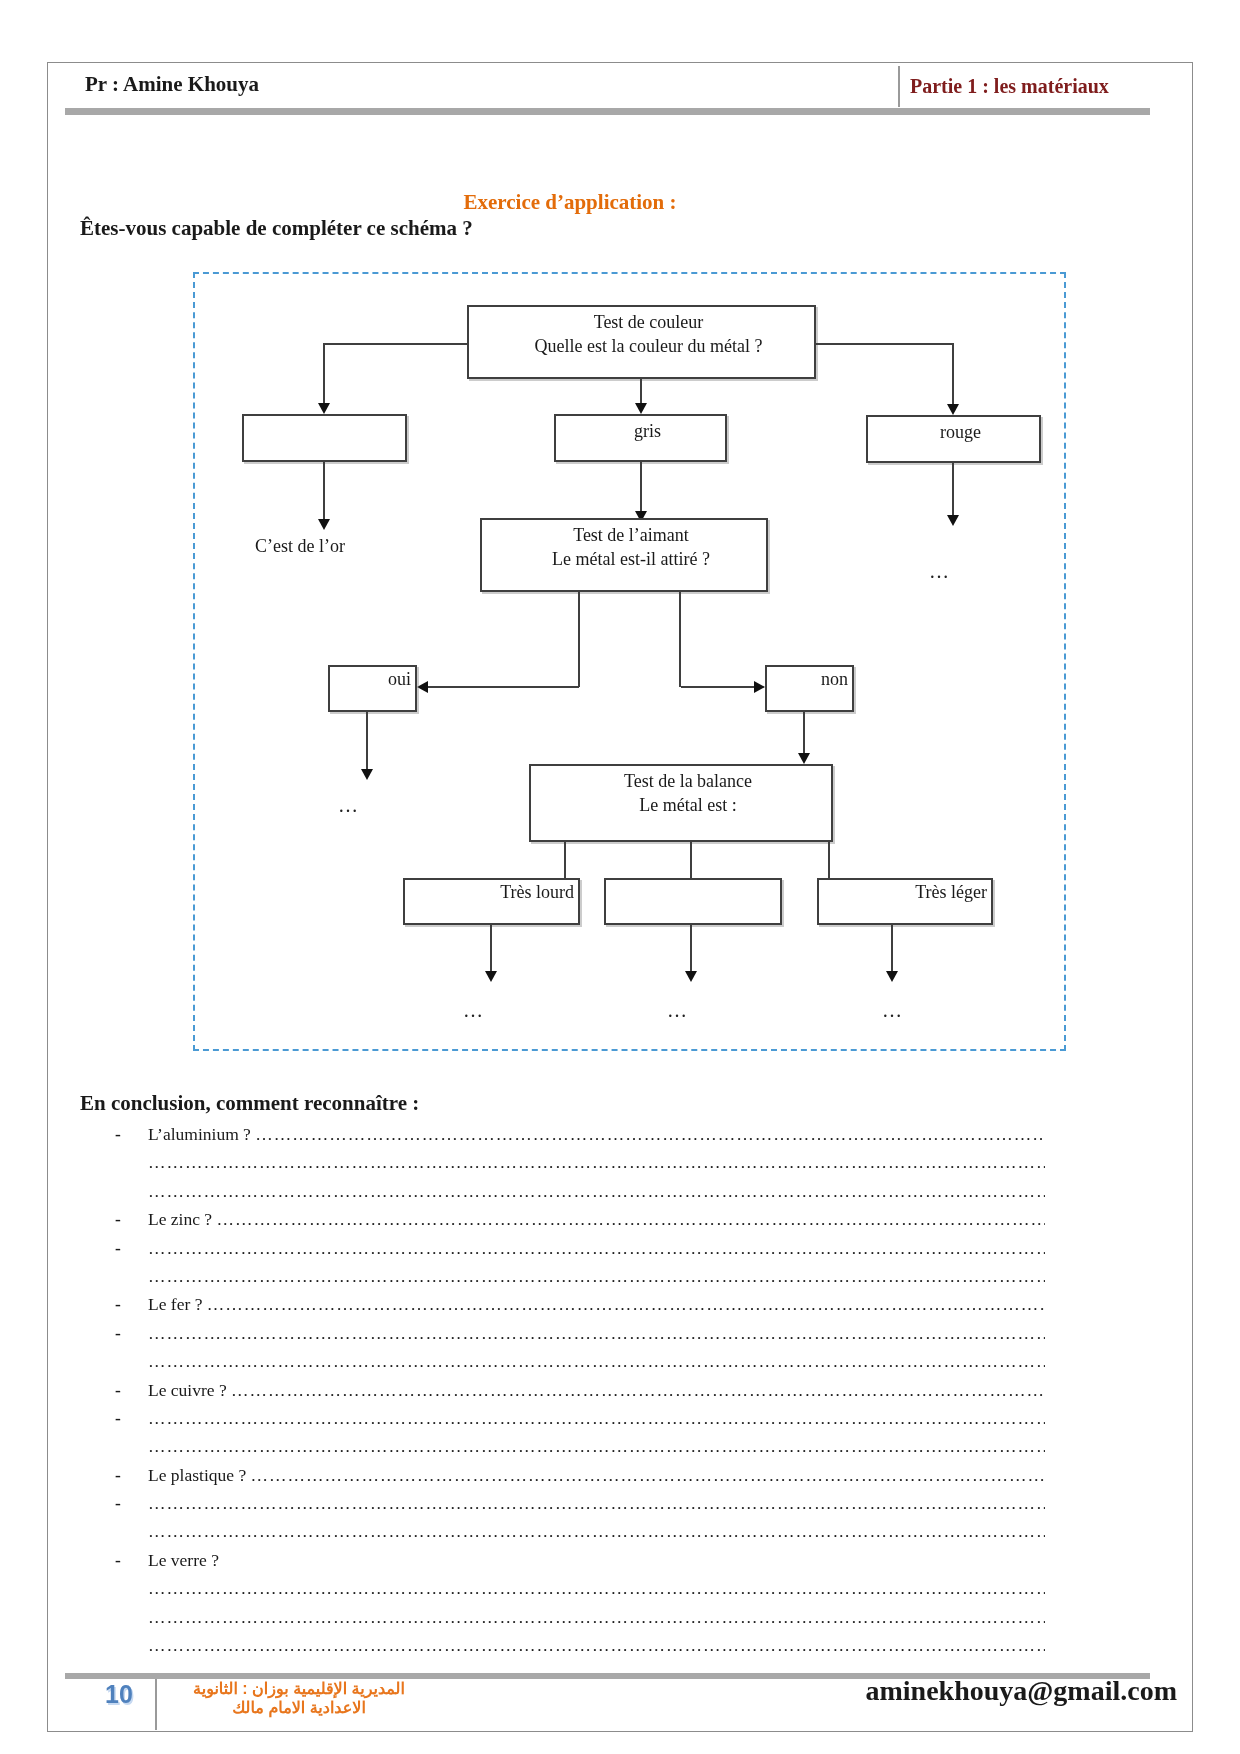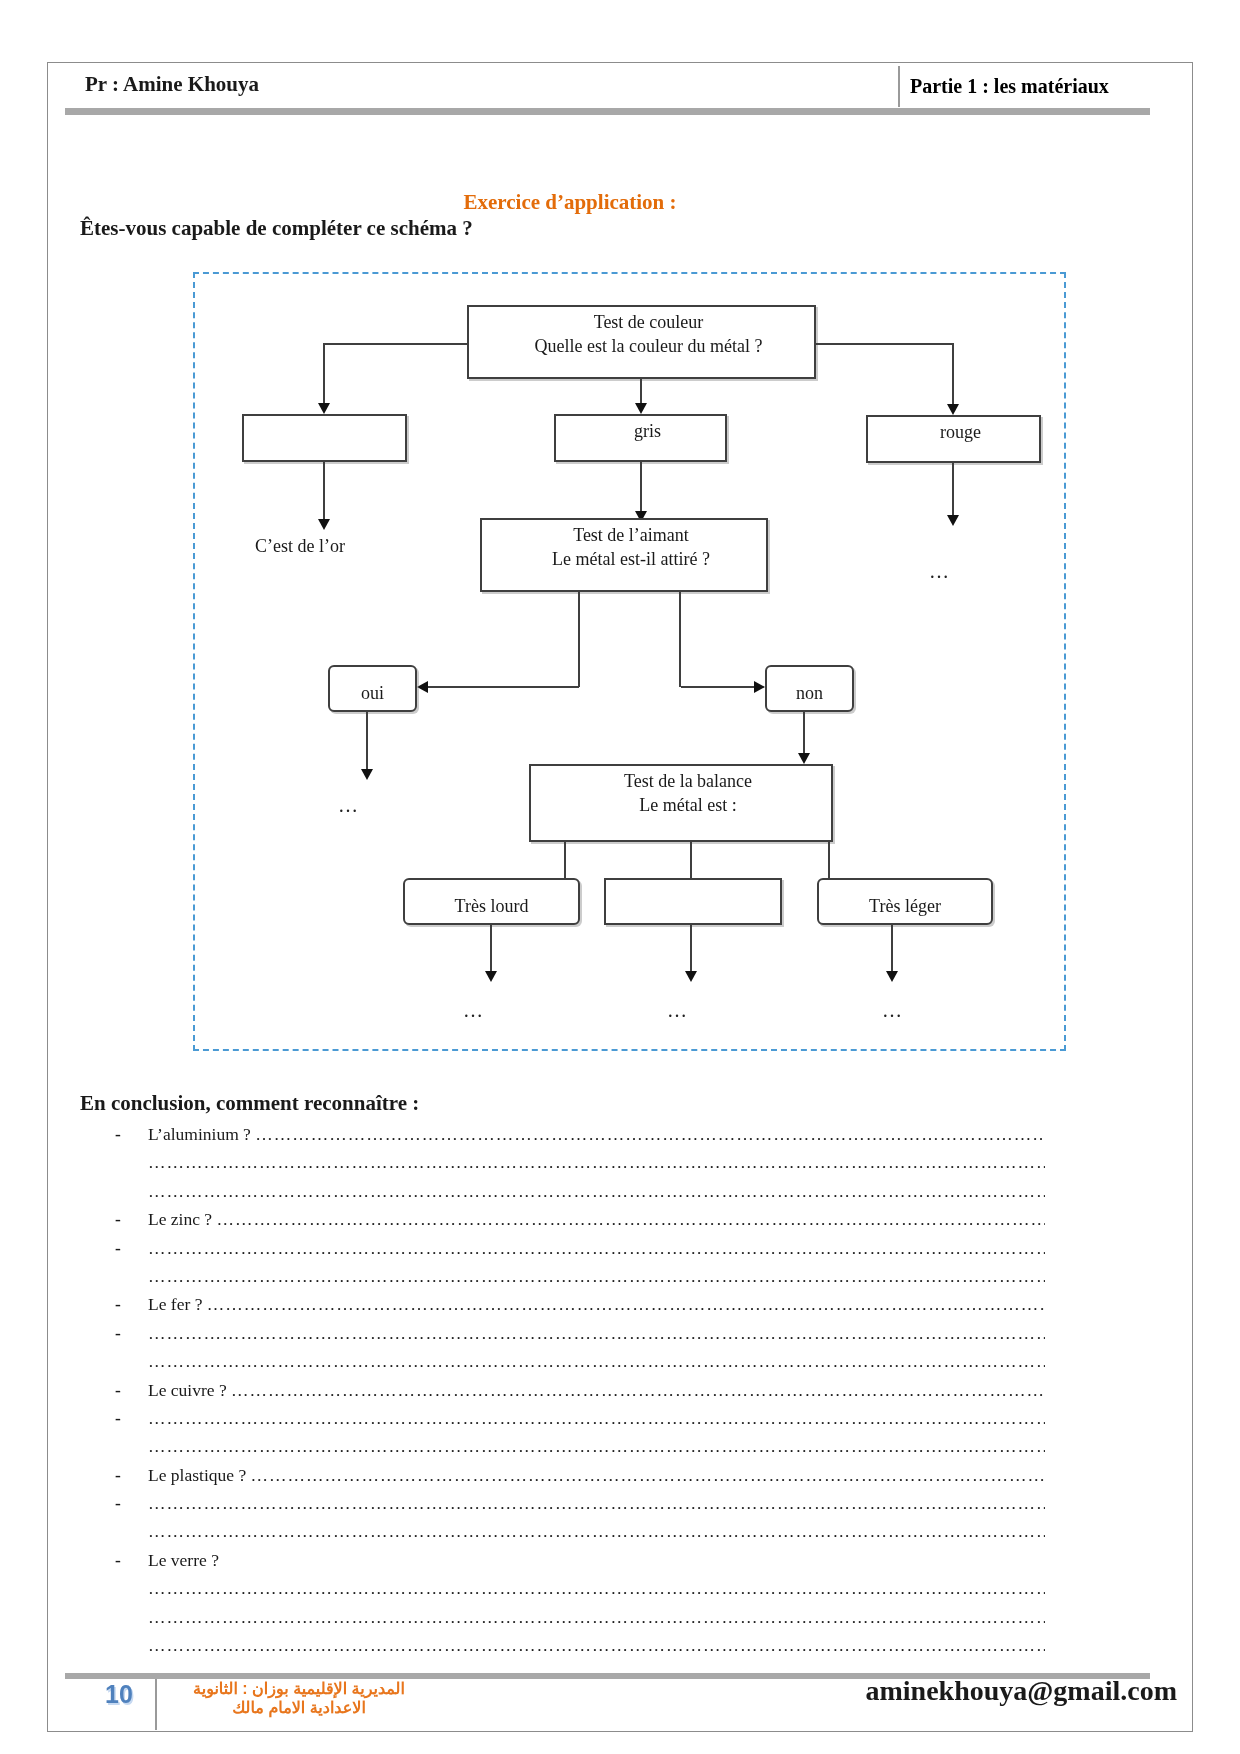--- a/index.html
+++ b/index.html
@@ -5,35 +5,35 @@
 <style>
   html,body{margin:0;padding:0;background:#ffffff;}
   .page{position:relative;width:1240px;height:1754px;background:#ffffff;
         font-family:"Liberation Serif", serif;color:#1a1a1a;overflow:hidden;margin-top:20px;}
   .frame{position:absolute;left:47px;top:42px;width:1144px;height:1668px;
          border:1px solid #8c8c8c;}
 
   
   .teacher{position:absolute;left:85px;top:52px;font-weight:bold;font-size:21px;}
   .header-divider{position:absolute;left:898px;top:46px;width:2px;height:41px;background:#9a9a9a;}
-  .part{position:absolute;left:910px;top:55px;width:260px;color:#000000;font-weight:bold;font-size:20px;}
+  .part{position:absolute;left:910px;top:55px;width:260px;color:#7f1d1d;font-weight:bold;font-size:20px;}
   .header-bar{position:absolute;left:65px;top:88px;width:1085px;height:7px;background:#a8a8a8;}
 
   
   .ex-title{position:absolute;left:0;top:170px;width:1140px;text-align:center;
             color:#e36c0a;font-weight:bold;font-size:21px;}
   .schema-q{position:absolute;left:80px;top:196px;font-weight:bold;font-size:21px;text-align:center;}
 
   
   .diagram{position:absolute;left:193px;top:252px;width:873px;height:779px;
            border:2px dashed #4a9ad4;box-sizing:border-box;}
   .fbox{position:absolute;border:2px solid #3f3f3f;background:#fff;box-sizing:border-box;
         font-size:18px;line-height:1.35;box-shadow:2px 2px 0 rgba(110,110,110,.35);padding-left:14px;}
   .fbox.center{text-align:center;padding-top:3px;}
-  .fbox.corner{padding:14px 4px;text-align:center;border-radius:6px;}
+  .fbox.corner{padding:0 4px;text-align:right;}
   .vline,.hline{position:absolute;background:#3f3f3f;}
   .vline{width:2px;} .hline{height:2px;}
   .arr-d{position:absolute;width:0;height:0;border-left:6px solid transparent;
          border-right:6px solid transparent;border-top:11px solid #111;}
   .arr-l{position:absolute;width:0;height:0;border-top:6px solid transparent;
          border-bottom:6px solid transparent;border-right:11px solid #111;}
   .arr-r{position:absolute;width:0;height:0;border-top:6px solid transparent;
          border-bottom:6px solid transparent;border-left:11px solid #111;}
   .dots3{position:absolute;font-size:20px;letter-spacing:2px;color:#222;text-align:center;}
   .gold{position:absolute;left:25px;top:262px;width:160px;text-align:center;font-size:18px;}

